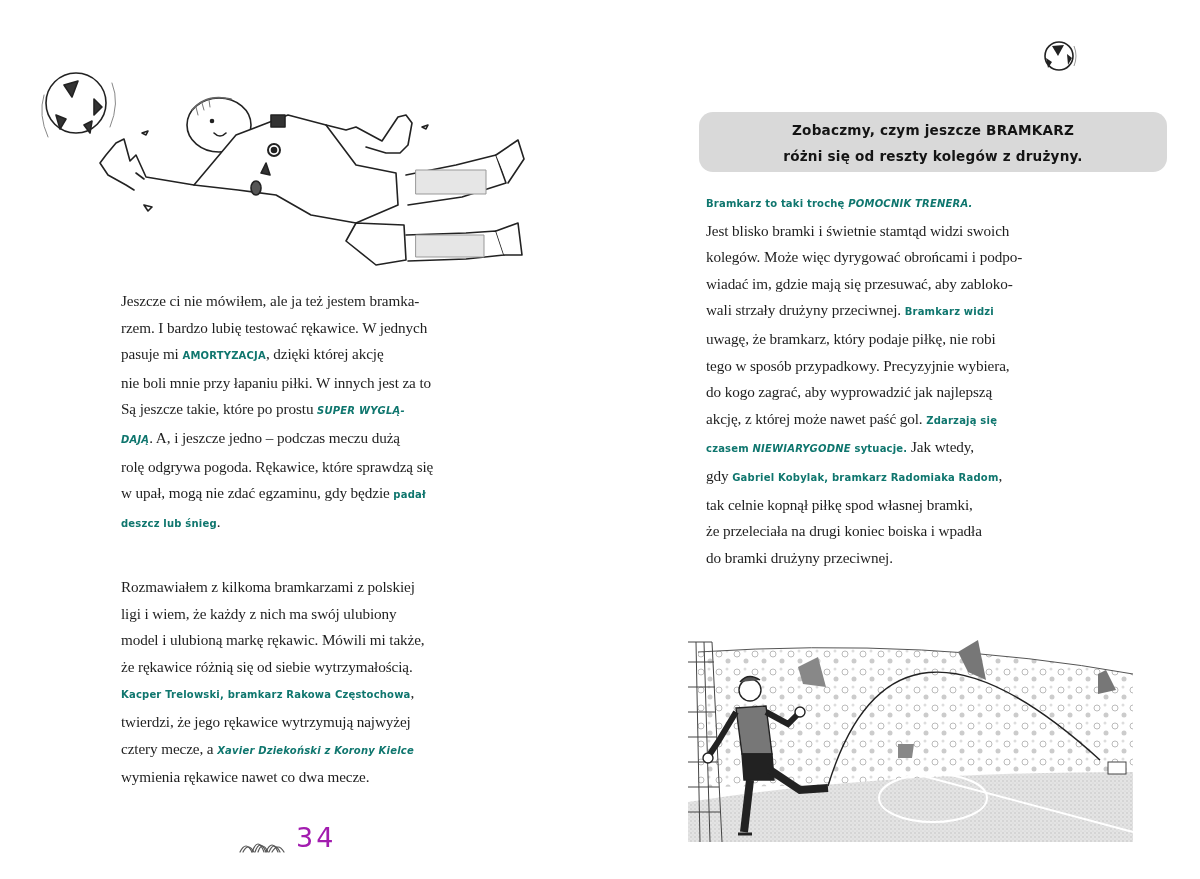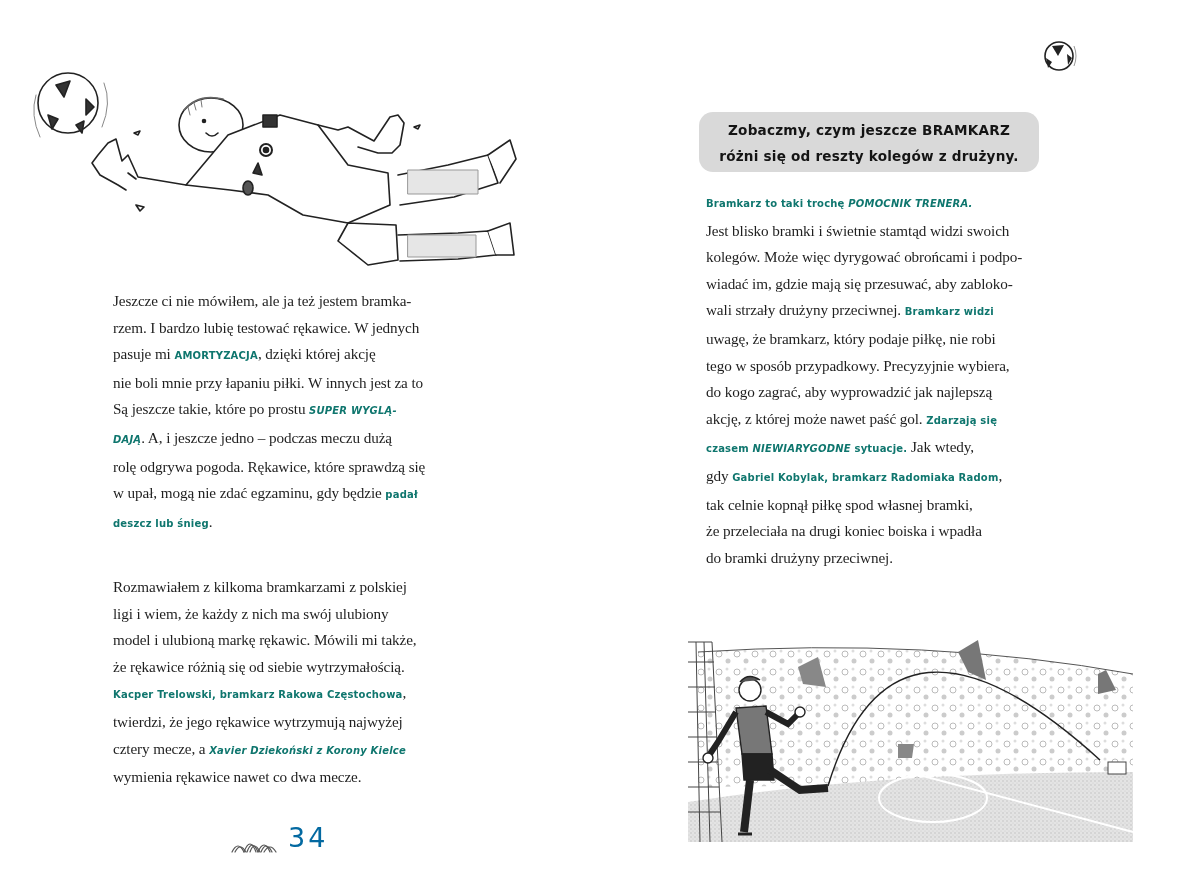--- a/index.html
+++ b/index.html
@@ -1,46 +1,46 @@
 <!DOCTYPE html>
 <html><head>
   <meta charset="utf-8">
   <style>
     html, body { margin: 0; padding: 0; }
     body {
       width: 1200px; height: 879px; background: #ffffff; position: relative; overflow: hidden;
       font-family: "DejaVu Serif", "Liberation Serif", serif; color: #1a1a1a;
     }
     .page { position: absolute; top: 0; height: 879px; }
-    .page-left { left: 8px; width: 600px; }
+    .page-left { left: 16px; width: 600px; }
     .page-right { left: 600px; width: 600px; }
 
     .para {
       position: absolute; font-size: 15.2px; line-height: 26.6px; letter-spacing: -0.1px;
       font-family: "Liberation Serif", "DejaVu Serif", serif; color: #1e1e1e;
     }
     .para .line { display: block; white-space: nowrap; }
     .hl {
       font-family: "DejaVu Sans", "Liberation Sans", sans-serif; font-weight: bold;
       font-size: 10px; letter-spacing: 0.2px; color: #0f766e;
     }
     .hl.it { font-style: italic; }
 
     .callout {
-      position: absolute; left: 99px; top: 112px; width: 340px; height: 60px;
+      position: absolute; left: 99px; top: 112px; width: 468px; height: 60px;
       background: #d9d9d9; border-radius: 14px;
       font-family: "DejaVu Sans", "Liberation Sans", sans-serif; font-size: 13.6px;
       font-weight: bold; text-align: center; line-height: 26px; padding-top: 5px; box-sizing: border-box;
       color: #141414; letter-spacing: 0.2px;
     }
     .callout .line { display: block; }
 
     .page-number {
       position: absolute; left: 280px; top: 822px;
-      font-family: "DejaVu Sans", "Liberation Sans", sans-serif; font-size: 27px; letter-spacing: 3px; color: #0369a1;
+      font-family: "DejaVu Sans", "Liberation Sans", sans-serif; font-size: 27px; letter-spacing: 3px; color: #a21caf;
     }
     .grass-icon { position: absolute; left: 222px; top: 832px; }
     .ball-icon { position: absolute; left: 442px; top: 38px; }
     .illus-goalkeeper { position: absolute; left: 10px; top: 55px; }
     .illus-stadium { position: absolute; left: 78px; top: 612px; }
   </style>
 </head>
 <body>
 
 <div class="page page-left">

